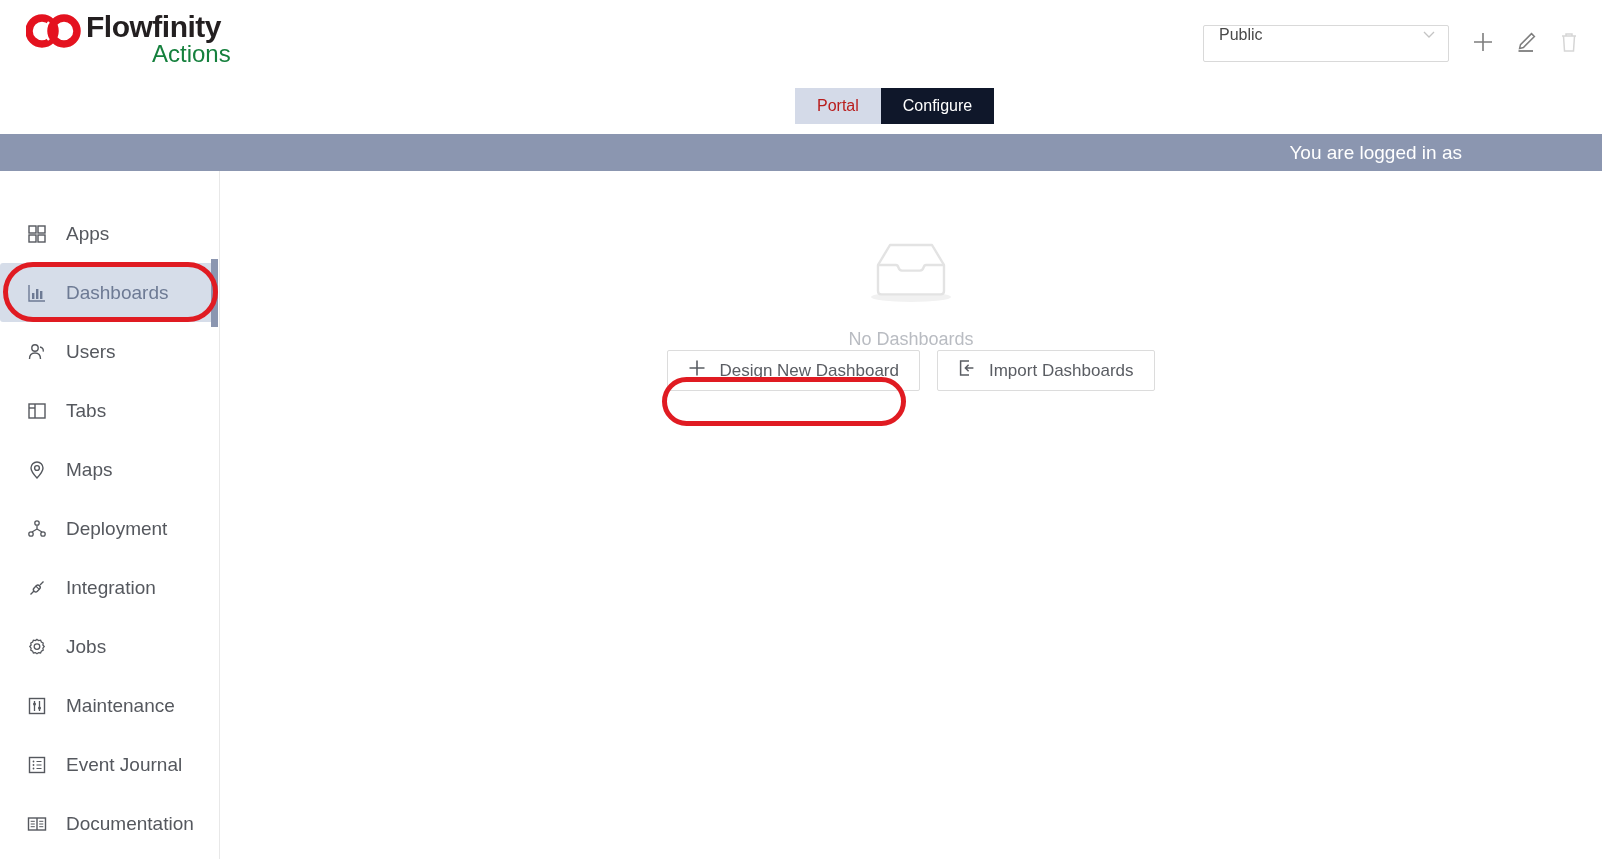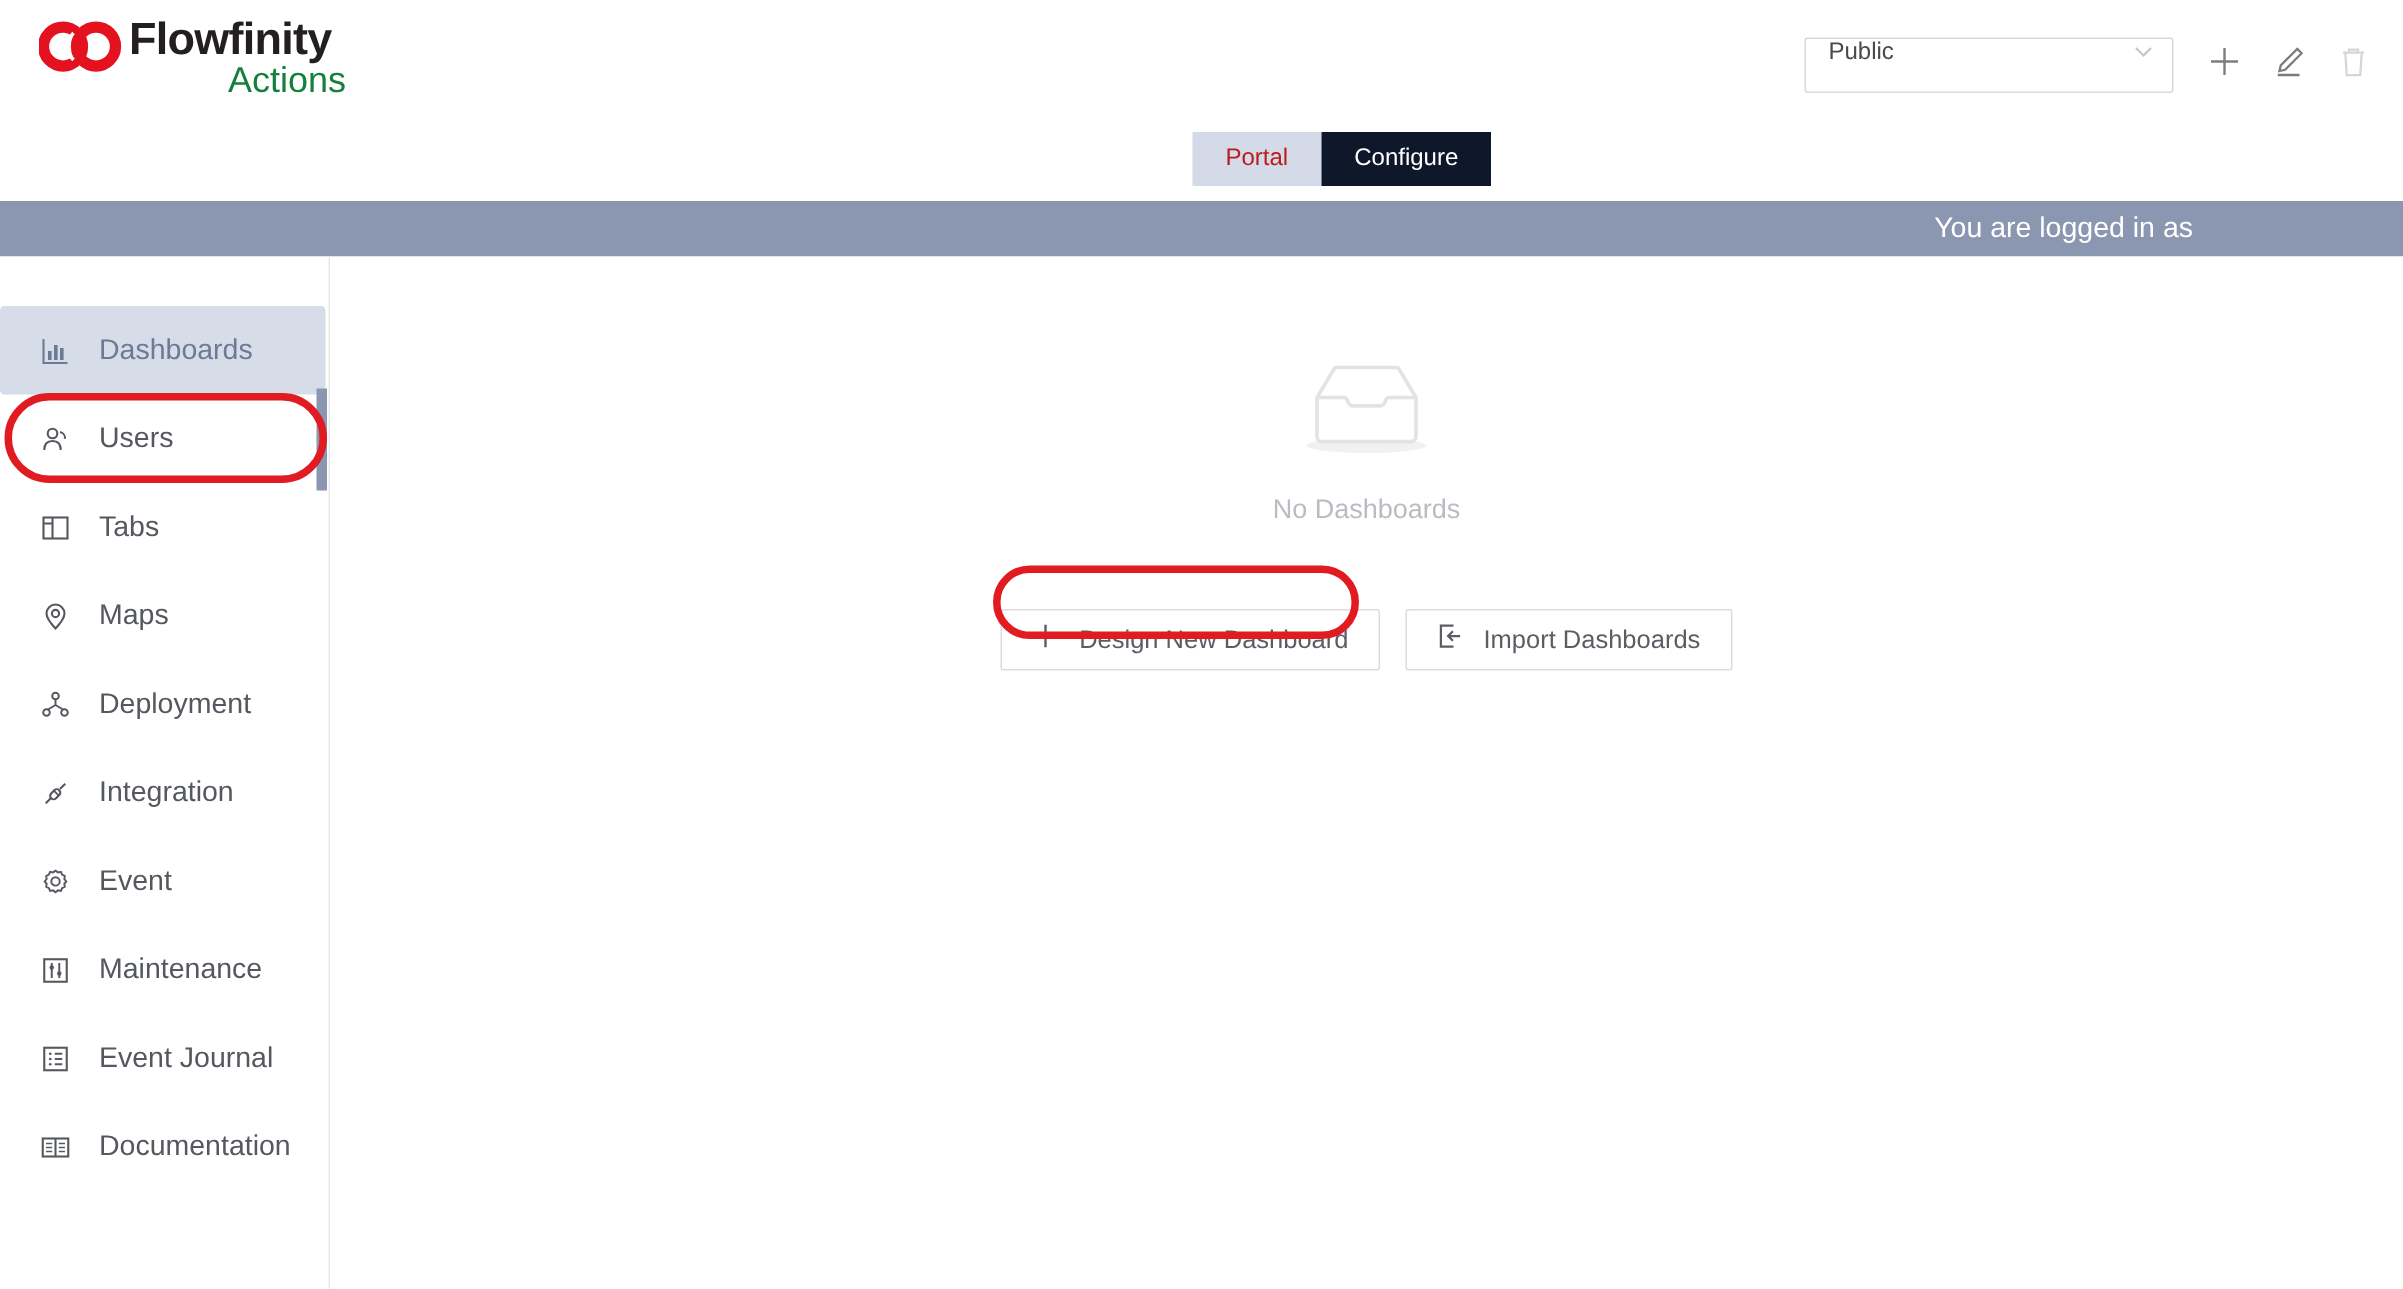--- a/index.html
+++ b/index.html
@@ -194,21 +194,20 @@
     display: flex;
     align-items: center;
     justify-content: center;
   }
   .empty-text {
     margin-top: 20px;
     font-size: 18px;
     color: #b9bcc2;
   }
   .actions {
-    margin-top: 56px;
     display: flex;
     gap: 17px;
   }
   .action-btn {
     height: 41px;
     border: 1px solid #dcdcdc;
     background: #ffffff;
     border-radius: 2px;
     display: flex;
     align-items: center;
@@ -308,20 +307,31 @@
 </div>
 
 <div class="loginbar">
   <span class="loginbar-text">You are logged in as</span>
 </div>
 
 <div class="body">
 
   <div class="sidebar">
 
+    <div class="nav-item">
+      <span class="nav-icon">
+        <svg width="20" height="20" viewBox="0 0 20 20">
+          <rect x="2" y="2" width="7" height="7" fill="none" stroke="#55585e" stroke-width="1.4"></rect>
+          <rect x="11" y="2" width="7" height="7" fill="none" stroke="#55585e" stroke-width="1.4"></rect>
+          <rect x="2" y="11" width="7" height="7" fill="none" stroke="#55585e" stroke-width="1.4"></rect>
+          <rect x="11" y="11" width="7" height="7" fill="none" stroke="#55585e" stroke-width="1.4"></rect>
+        </svg>
+      </span>
+      <span class="nav-label">Apps</span>
+    </div>
 
     <div class="nav-item active">
       <span class="nav-icon">
         <svg width="20" height="20" viewBox="0 0 20 20">
           <path d="M2 2 V18 H18" fill="none" stroke="#6d7a94" stroke-width="1.4"></path>
           <rect x="5" y="10" width="2.4" height="6" fill="#6d7a94"></rect>
           <rect x="9" y="6" width="2.4" height="10" fill="#6d7a94"></rect>
           <rect x="13" y="8" width="2.4" height="8" fill="#6d7a94"></rect>
         </svg>
       </span>
@@ -385,21 +395,21 @@
 
     <div class="nav-item">
       <span class="nav-icon">
         <svg width="20" height="20" viewBox="0 0 20 20">
           <path d="M10 2.4 L11.6 3.6 L13.6 3.2 L14.4 5.1 L16.2 6 L15.9 8 L17.2 9.6 L15.9 11.2
                    L16.2 13.2 L14.4 14.1 L13.6 16 L11.6 15.6 L10 16.8 L8.4 15.6 L6.4 16
                    L5.6 14.1 L3.8 13.2 L4.1 11.2 L2.8 9.6 L4.1 8 L3.8 6 L5.6 5.1 L6.4 3.2 L8.4 3.6 Z" fill="none" stroke="#55585e" stroke-width="1.3"></path>
           <circle cx="10" cy="9.6" r="2.8" fill="none" stroke="#55585e" stroke-width="1.3"></circle>
         </svg>
       </span>
-      <span class="nav-label">Event</span>
+      <span class="nav-label">Jobs</span>
     </div>
 
     <div class="nav-item">
       <span class="nav-icon">
         <svg width="20" height="20" viewBox="0 0 20 20">
           <rect x="2.5" y="2.5" width="15" height="15" fill="none" stroke="#55585e" stroke-width="1.4"></rect>
           <path d="M7.5 5 V15 M12.5 5 V15" stroke="#55585e" stroke-width="1.3"></path>
           <circle cx="7.5" cy="8" r="1.5" fill="#55585e"></circle>
           <circle cx="12.5" cy="12" r="1.5" fill="#55585e"></circle>
         </svg>

